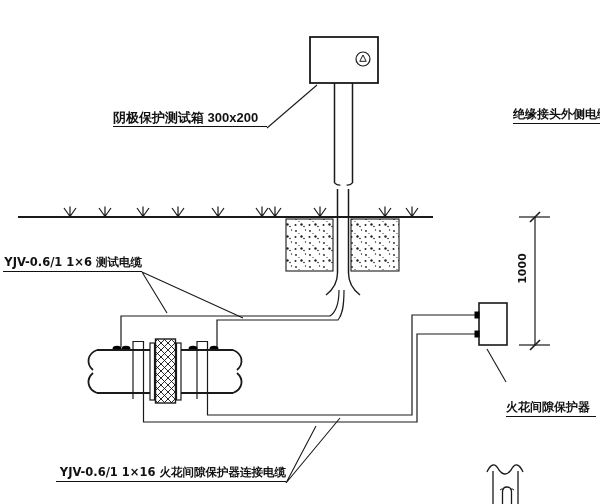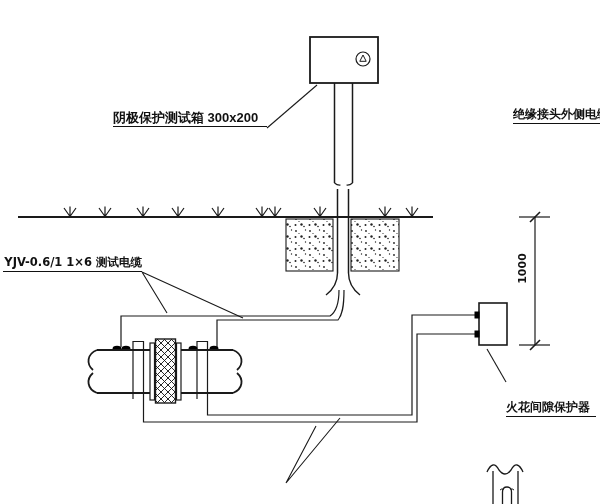--- a/index.html
+++ b/index.html
@@ -177,17 +177,18 @@
   </svg>
 
   <div class="lbl" id="lbl-test-box">阴极保护测试箱 300x200</div>
 
   <div class="lbl" id="lbl-ins-cable">绝缘接头外侧电缆</div>
 
   <div class="lbl latin" id="lbl-test-cable">YJV-0.6/1  1×6  测试电缆</div>
 
   <div class="lbl" id="lbl-spark-prot">火花间隙保护器</div>
 
+  <div class="lbl latin" id="lbl-spark-cable">YJV-0.6/1  1×16  火花间隙保护器连接电缆</div>
 
   <div id="lbl-dim">1000</div>
 
 
 </div>
 
 </body></html>

